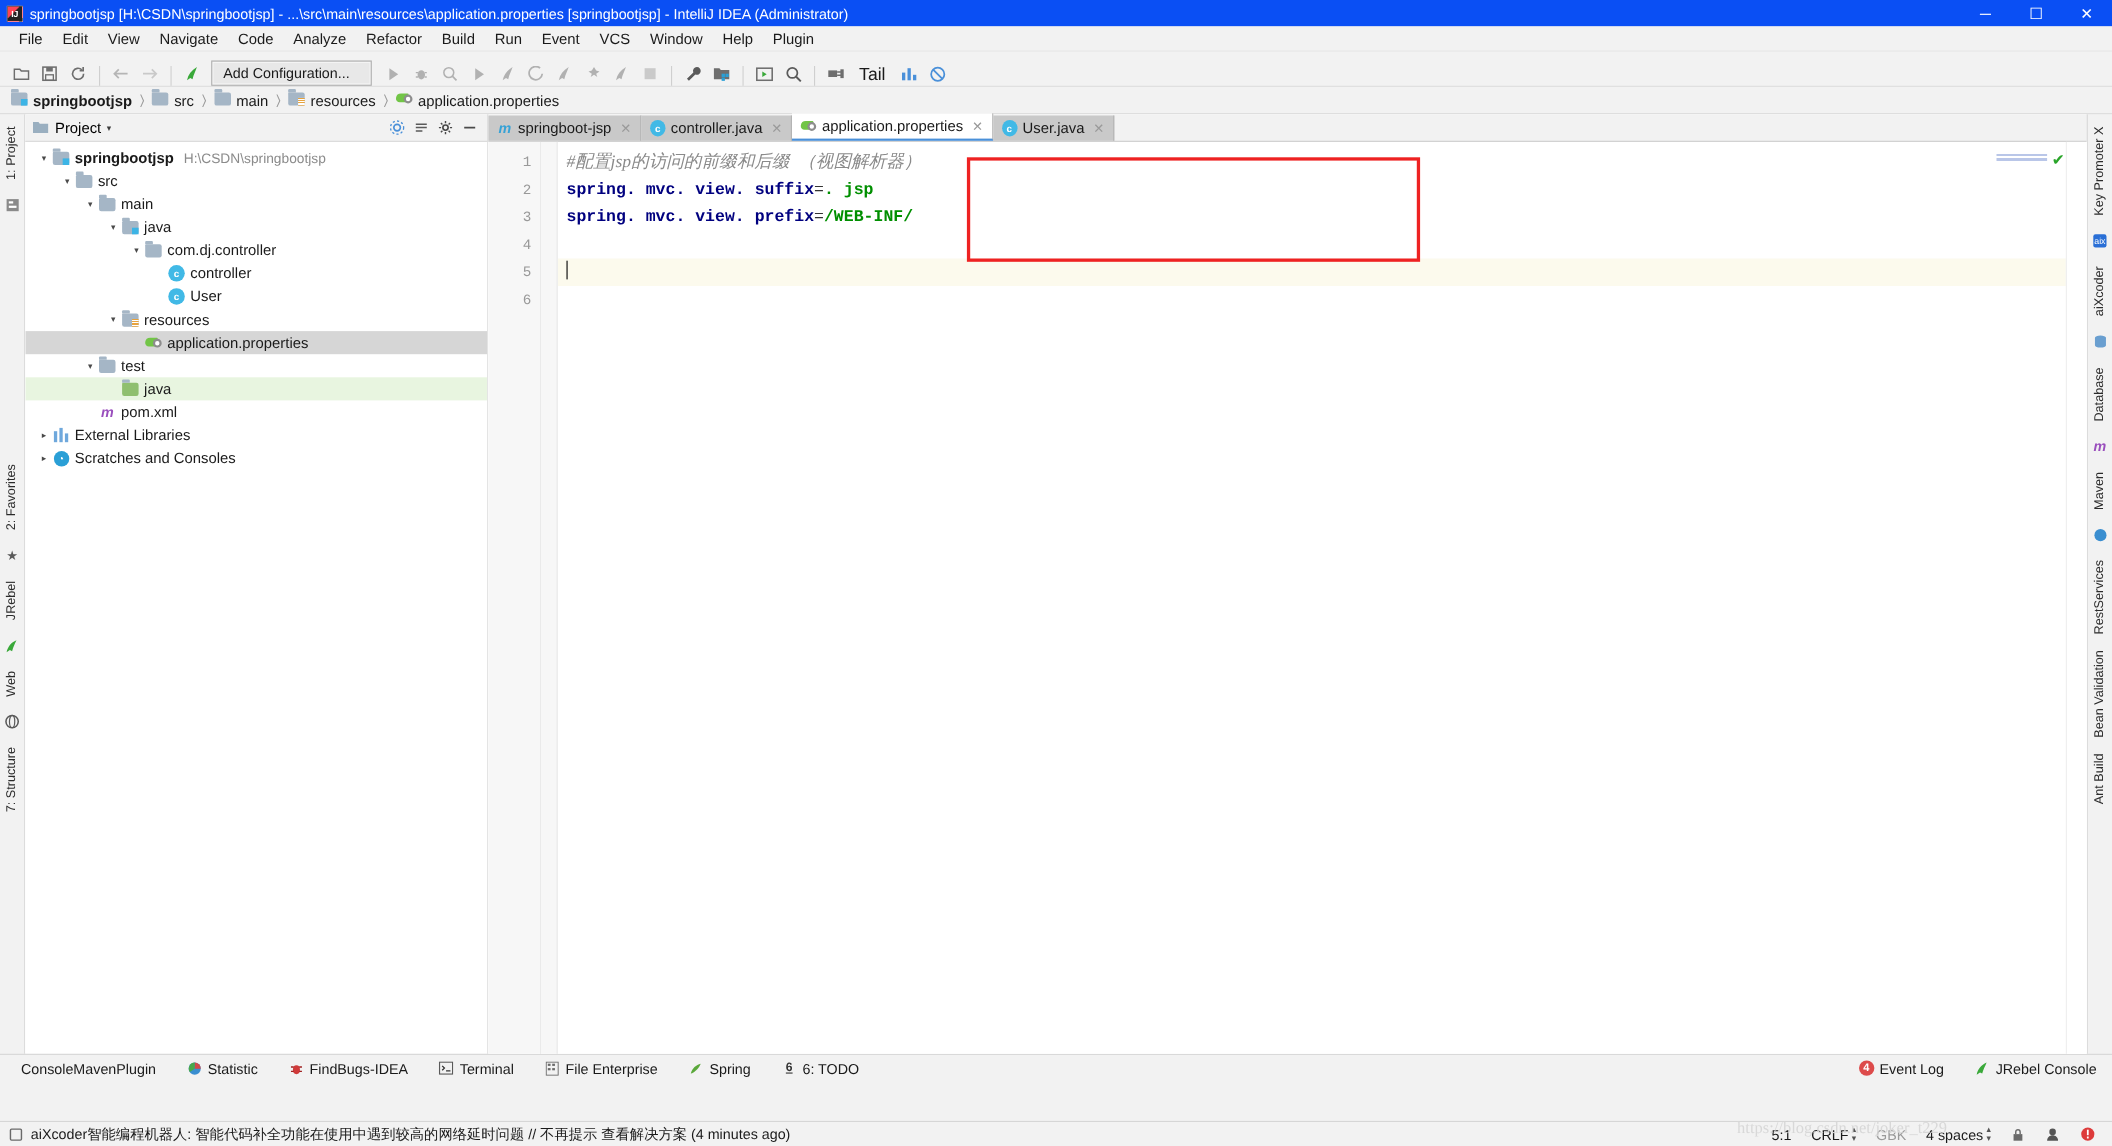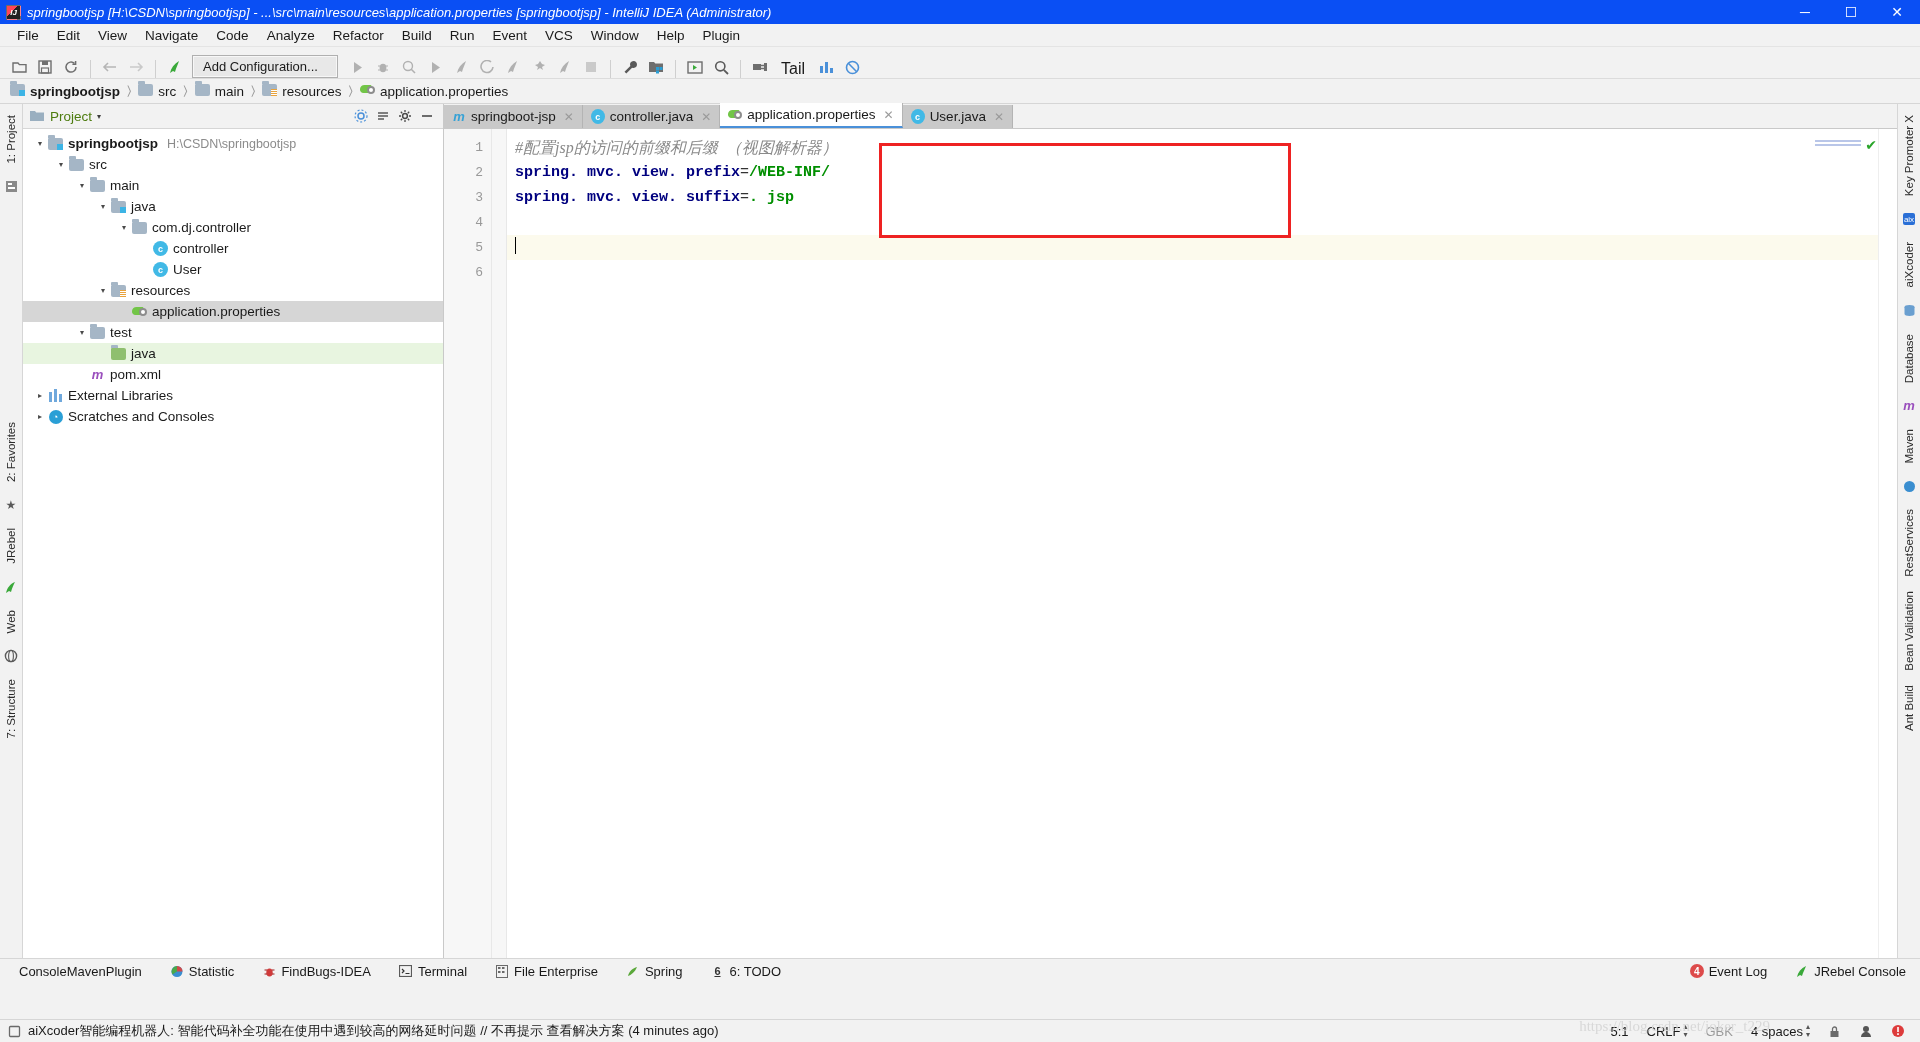--- a/index.html
+++ b/index.html
@@ -7,21 +7,21 @@
     width:1920px;height:1042px;overflow:hidden;
     font-family:"Liberation Sans","DejaVu Sans",sans-serif;
     font-size:13px;color:#000;background:#f2f2f2;
     -webkit-font-smoothing:antialiased;
   }
   .app{position:relative;width:1920px;height:1042px;display:flex;flex-direction:column;}
 
   
   .titlebar{
     height:24px;background:#0a4ff4;color:#fff;display:flex;align-items:center;
-    font-size:13px;padding:0 0 0 6px;flex:0 0 24px;font-style:italic;
+    font-size:13px;padding:0 0 0 6px;flex:0 0 24px;
   }
   .titlebar .tb-ico{width:15px;height:15px;margin-right:6px;flex:0 0 15px;
     background:linear-gradient(135deg,#f45 0%,#f45 40%,#222 40%,#222 100%);
     border:1px solid #ffffff55;box-sizing:border-box;border-radius:1px;position:relative;}
   .titlebar .tb-ico:after{content:"IJ";position:absolute;inset:0;font-size:8px;color:#fff;
     display:flex;align-items:center;justify-content:center;font-weight:bold;}
   .tb-title{white-space:nowrap;overflow:hidden;text-overflow:ellipsis;}
   .tb-spacer{flex:1;}
   .tb-btn{width:46px;height:24px;display:flex;align-items:center;justify-content:center;
     font-size:14px;color:#fff;}
@@ -66,21 +66,21 @@
   .rstrip{width:22px;background:#f2f2f2;border-left:1px solid #d6d6d6;
     display:flex;flex-direction:column;align-items:center;padding-top:4px;flex:0 0 22px;}
 
   
   .project{width:420px;background:#fff;border-right:1px solid #c9c9c9;display:flex;flex-direction:column;
     flex:0 0 420px;min-width:0;}
   .proj-head{height:24px;background:#f2f2f2;display:flex;align-items:center;padding:0 6px;
     border-bottom:1px solid #d6d6d6;flex:0 0 24px;}
   .proj-head .ph-ico{width:16px;height:16px;display:flex;align-items:center;justify-content:center;
     margin-right:5px;color:#5a7fa8;font-size:12px;}
-  .proj-title{font-size:13.5px;color:#4d7c0f;}
+  .proj-title{font-size:13.5px;color:#000000;}
   .proj-caret{margin-left:5px;font-size:8px;color:#3c3c3c;}
   .ph-sp{flex:1;}
   .ph-btn{width:20px;height:20px;display:flex;align-items:center;justify-content:center;
     font-size:12px;color:#5a5a5a;margin-left:2px;}
   .tree{flex:1;overflow:hidden;padding-top:4px;font-size:13.5px;background:#fff;}
   .row{height:21px;display:flex;align-items:center;white-space:nowrap;padding-right:4px;}
   .row.sel{background:#d6d6d6;}
   .row.grn{background:#e8f5e0;}
   .arrow{width:14px;flex:0 0 14px;display:flex;align-items:center;justify-content:center;
     font-size:8px;color:#4a4a4a;}
@@ -582,22 +582,22 @@
             <div class="ln">1</div>
             <div class="ln">2</div>
             <div class="ln">3</div>
             <div class="ln">4</div>
             <div class="ln">5</div>
             <div class="ln">6</div>
           </div>
         <div class="foldcol"></div>
         <div class="code" id="code">
             <div class="cl"><span class="cmt">#配置jsp的访问的前缀和后缀  （视图解析器）</span></div>
+            <div class="cl"><span class="key">spring. mvc. view. suffix</span><span class="eq">=</span><span class="val">. jsp</span></div>
             <div class="cl"><span class="key">spring. mvc. view. prefix</span><span class="eq">=</span><span class="val">/WEB-INF/</span></div>
-            <div class="cl"><span class="key">spring. mvc. view. suffix</span><span class="eq">=</span><span class="val">. jsp</span></div>
             <div class="cl"></div>
             <div class="cl cur"><span class="caret"></span></div>
             <div class="cl"></div>
           </div>
         <div class="chk">✔</div>
         <div class="thumb"></div>
         <div class="marks"></div>
         <div class="redbox" style="left:435px;top:14px;width:412px;height:95px;"></div>
       </div>
     </div>

